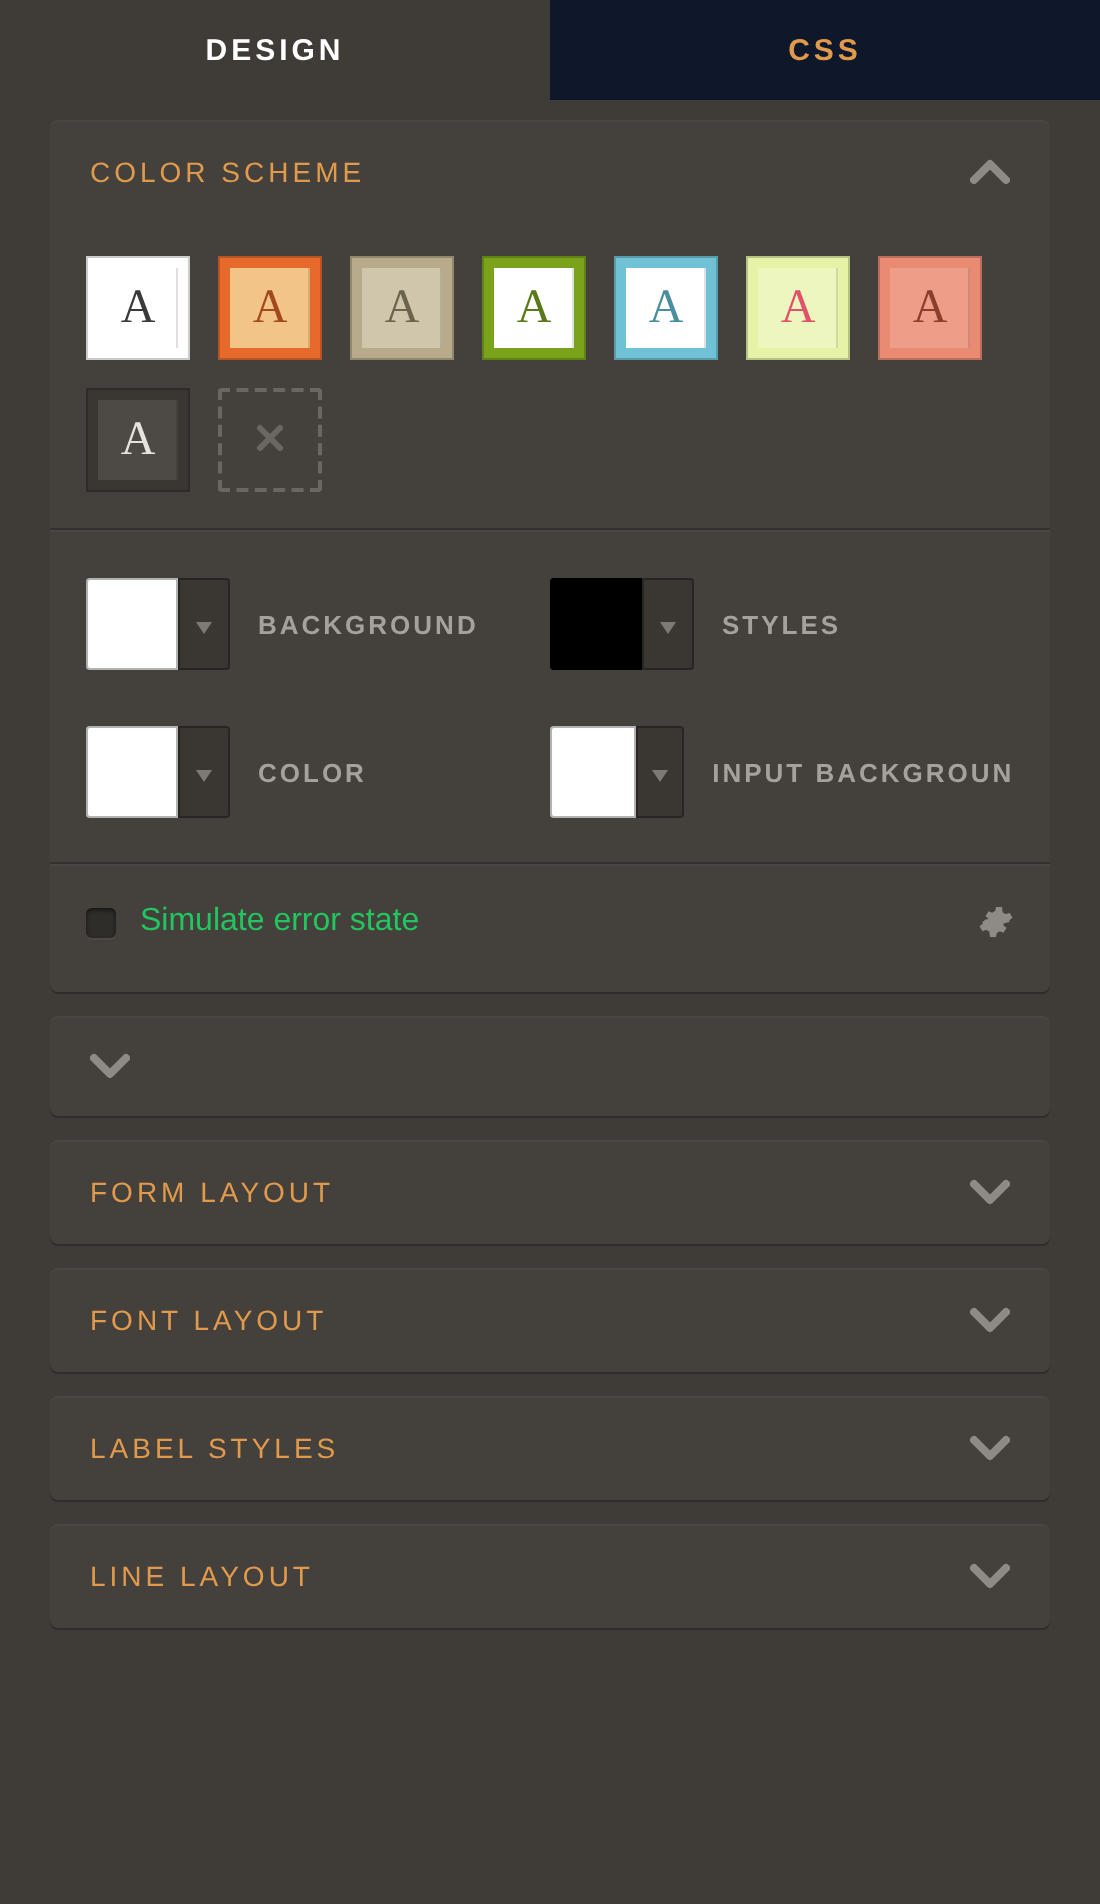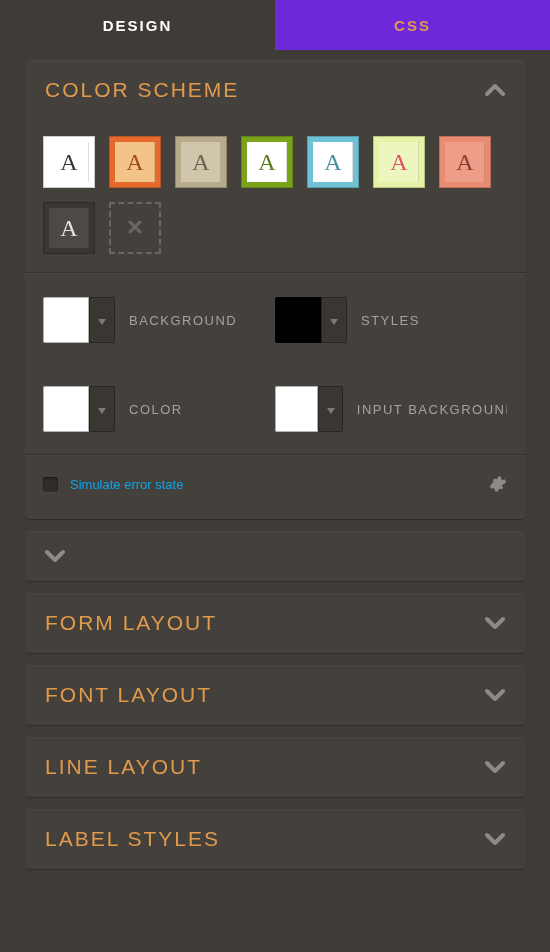--- a/index.html
+++ b/index.html
@@ -6,21 +6,21 @@
   html, body { width: 550px; height: 952px; overflow: hidden; }
   body {
     background: #3f3c38;
     font-family: -apple-system, "Helvetica Neue", Arial, sans-serif;
     color: #999;
     font-size: 14px;
   }
   .tabs {
     display: flex;
     height: 50px;
-    background: #6d28d9;
+    background: #0f172a;
   }
   .tab {
     flex: 1;
     display: flex;
     align-items: center;
     justify-content: center;
     font-size: 15px;
     font-weight: 700;
     letter-spacing: 2px;
     cursor: pointer;
@@ -44,21 +44,21 @@
   .section-header {
     display: flex;
     align-items: center;
     justify-content: space-between;
     padding: 18px 20px;
     cursor: pointer;
   }
   .section-title {
     color: #e19a4c;
     letter-spacing: 2px;
-    font-size: 21px;
+    font-size: 14px;
     font-weight: 400;
   }
   .chevron {
     width: 20px;
     height: 14px;
     color: #8e8b86;
     display: flex;
     align-items: center;
     justify-content: center;
   }
@@ -105,21 +105,22 @@
   .swatch-add svg { width: 18px; height: 18px; }
   .divider {
     height: 1px;
     background: rgba(0,0,0,0.25);
     box-shadow: 0 1px 0 rgba(255,255,255,0.03);
   }
   .color-row-area {
     padding: 24px 18px 22px 18px;
     display: flex;
     flex-wrap: wrap;
-    row-gap: 43px;
+    row-gap: 28px;
+    font-weight: bold;
   }
   .color-field {
     display: flex;
     align-items: center;
     width: 50%;
   }
   .color-well {
     width: 46px;
     height: 46px;
     border-radius: 2px 0 0 2px;
@@ -156,22 +157,22 @@
   .sim-left { display: flex; align-items: center; gap: 12px; }
   .checkbox {
     width: 15px;
     height: 15px;
     border-radius: 3px;
     background: #2f2d2a;
     box-shadow: inset 0 1px 2px rgba(0,0,0,0.6), 0 1px 0 rgba(255,255,255,0.05);
     cursor: pointer;
   }
   .sim-label {
-    color: #0ea5e9;
-    font-size: 13px;
+    color: #22c55e;
+    font-size: 16px;
     font-weight: 300;
   }
   .gear {
     color: #8e8b86;
     cursor: pointer;
     width: 18px; height: 18px;
     display:flex;align-items:center;justify-content:center;
   }
   .gear svg { width: 18px; height: 18px; }
 </style>
@@ -332,33 +333,33 @@
       <span class="chevron">
         <svg viewBox="0 0 20 14">
             <path d="M2 3 L10 11 L18 3" fill="none" stroke="currentColor" stroke-width="4" stroke-linecap="round" stroke-linejoin="round"></path>
           </svg>
       </span>
     </div>
   </div>
 
   <div class="section">
     <div class="section-header">
+      <span class="section-title">LABEL STYLES</span>
+      <span class="chevron">
+        <svg viewBox="0 0 20 14">
+            <path d="M2 3 L10 11 L18 3" fill="none" stroke="currentColor" stroke-width="4" stroke-linecap="round" stroke-linejoin="round"></path>
+          </svg>
+      </span>
+    </div>
+  </div>
+
+  <div class="section">
+    <div class="section-header">
       <span class="section-title">LINE LAYOUT</span>
       <span class="chevron">
         <svg viewBox="0 0 20 14">
             <path d="M2 3 L10 11 L18 3" fill="none" stroke="currentColor" stroke-width="4" stroke-linecap="round" stroke-linejoin="round"></path>
           </svg>
       </span>
     </div>
   </div>
 
-  <div class="section">
-    <div class="section-header">
-      <span class="section-title">LABEL STYLES</span>
-      <span class="chevron">
-        <svg viewBox="0 0 20 14">
-            <path d="M2 3 L10 11 L18 3" fill="none" stroke="currentColor" stroke-width="4" stroke-linecap="round" stroke-linejoin="round"></path>
-          </svg>
-      </span>
-    </div>
-  </div>
-
 </div>
 
 </body></html>

